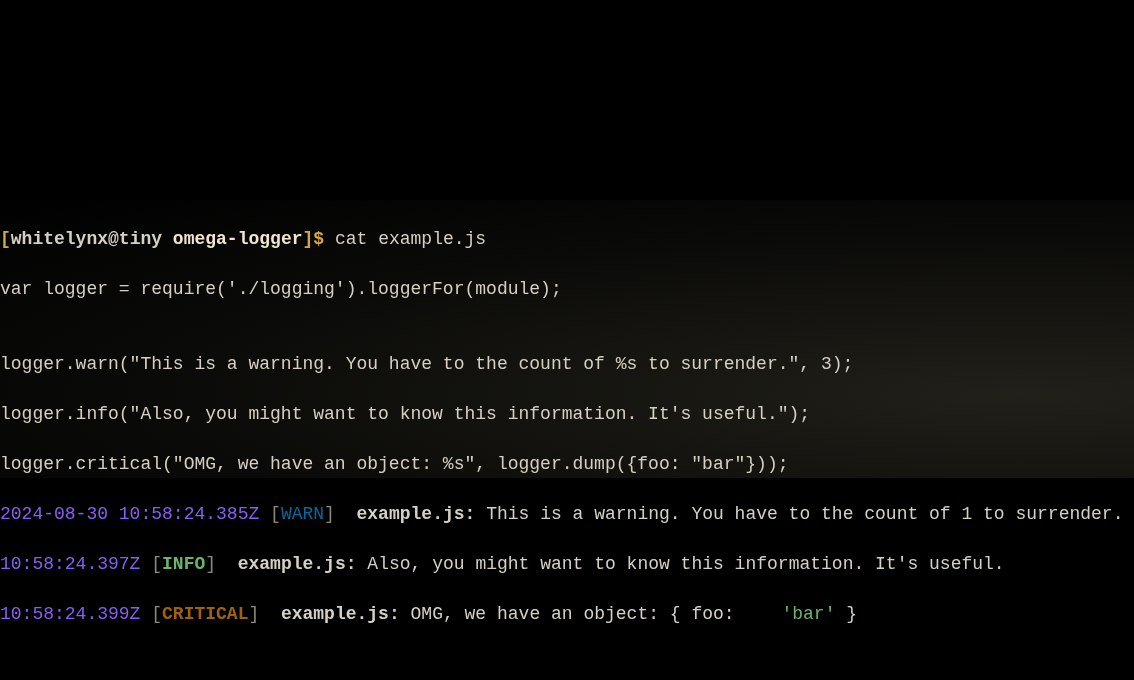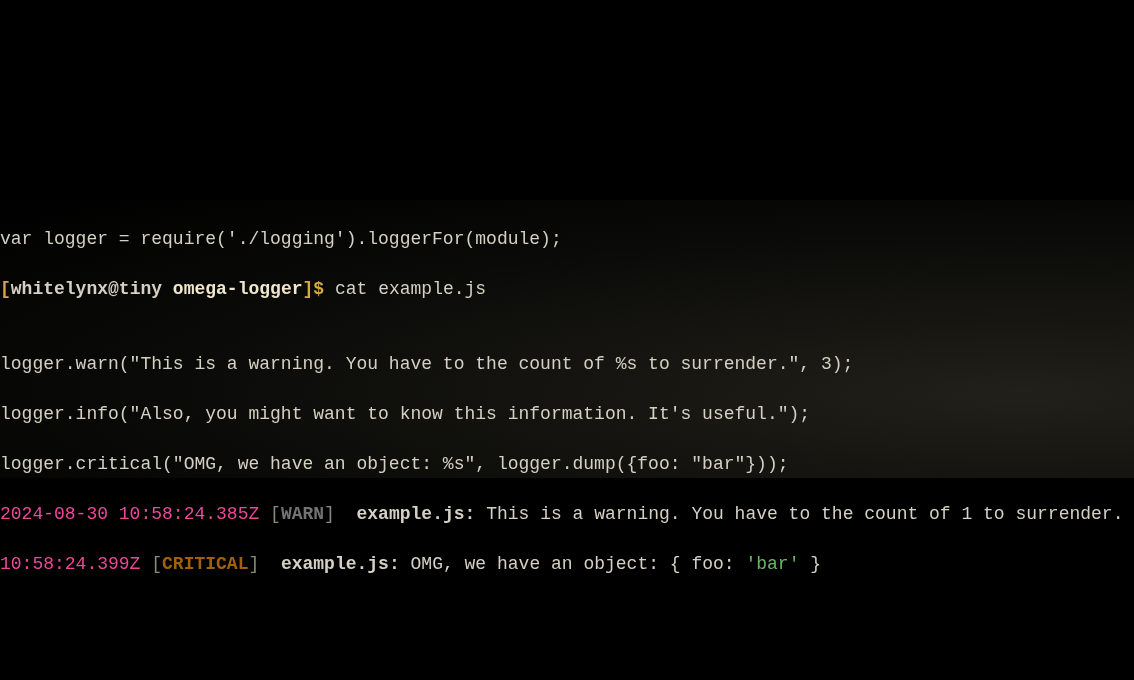--- a/index.html
+++ b/index.html
@@ -45,69 +45,71 @@
       color: #d4a843;
       font-weight: bold;
     }
     .cmd {
       color: #d6d0c4;
     }
     .output {
       color: #d6d0c4;
     }
     .timestamp {
-      color: #ec4899;
+      color: #8b5cf6;
     }
     .bracket-gray {
       color: #8a8a7a;
     }
     .level-warn {
-      color: #737373;
-      font-weight: bold;
+      color: #0369a1;
+      font-weight: normal;
       margin-top: 8px;
     }
     .level-info {
       color: #6bb56b;
       font-weight: bold;
     }
     .level-critical {
       color: #a16207;
       font-weight: bold;
     }
     .source {
       color: #d6d0c4;
       font-weight: bold;
     }
     .colon-bold {
       font-weight: bold;
     }
     .string-lit {
       color: #6bb56b;
+      margin-left: 36px;
     }
     .bg-lowerband {
       position: absolute;
       top: 200px;
       left: 0;
       width: 100%;
       height: 278px;
       background: radial-gradient(ellipse at 90% 70%, rgba(60,58,46,0.55), rgba(15,15,12,0.65) 60%, rgba(0,0,0,0.7) 100%);
       z-index: 0;
     }
     .terminal-area {
       z-index: 1;
     }
   </style>
 </head>
 <body>
 
 <div class="bg-lowerband"></div>
 
 <div class="terminal-area">
+<span class="line"><span class="bracket">[</span><span class="user-host">whitelynx@tiny</span> <span class="cwd">omega-logger</span><span class="bracket">]</span><span class="prompt-dollar">$</span> <span class="cmd">cat example.js</span></span>
 <span class="line output">var logger = require('./logging').loggerFor(module);</span>
-<span class="line"><span class="bracket">[</span><span class="user-host">whitelynx@tiny</span> <span class="cwd">omega-logger</span><span class="bracket">]</span><span class="prompt-dollar">$</span> <span class="cmd">cat example.js</span></span>
 <span class="line output"></span>
 <span class="line output">logger.warn("This is a warning. You have to the count of %s to surrender.", 3);</span>
 <span class="line output">logger.info("Also, you might want to know this information. It's useful.");</span>
 <span class="line output">logger.critical("OMG, we have an object: %s", logger.dump({foo: "bar"}));</span>
 <span class="line"><span class="timestamp">2024-08-30 10:58:24.385Z</span> <span class="bracket-gray">[</span><span class="level-warn">WARN</span><span class="bracket-gray">]</span>  <span class="source">example.js</span><span class="colon-bold">:</span> <span class="output">This is a warning. You have to the count of 1 to surrender.</span></span>
+<span class="line"><span class="timestamp">10:58:24.397Z</span> <span class="bracket-gray">[</span><span class="level-info">INFO</span><span class="bracket-gray">]</span>  <span class="source">example.js</span><span class="colon-bold">:</span> <span class="output">Also, you might want to know this information. It's useful.</span></span>
 <span class="line"><span class="timestamp">10:58:24.399Z</span> <span class="bracket-gray">[</span><span class="level-critical">CRITICAL</span><span class="bracket-gray">]</span>  <span class="source">example.js</span><span class="colon-bold">:</span> <span class="output">OMG, we have an object: { foo: </span><span class="string-lit">'bar'</span><span class="output"> }</span></span>
 
 </div>
 
 </body></html>

